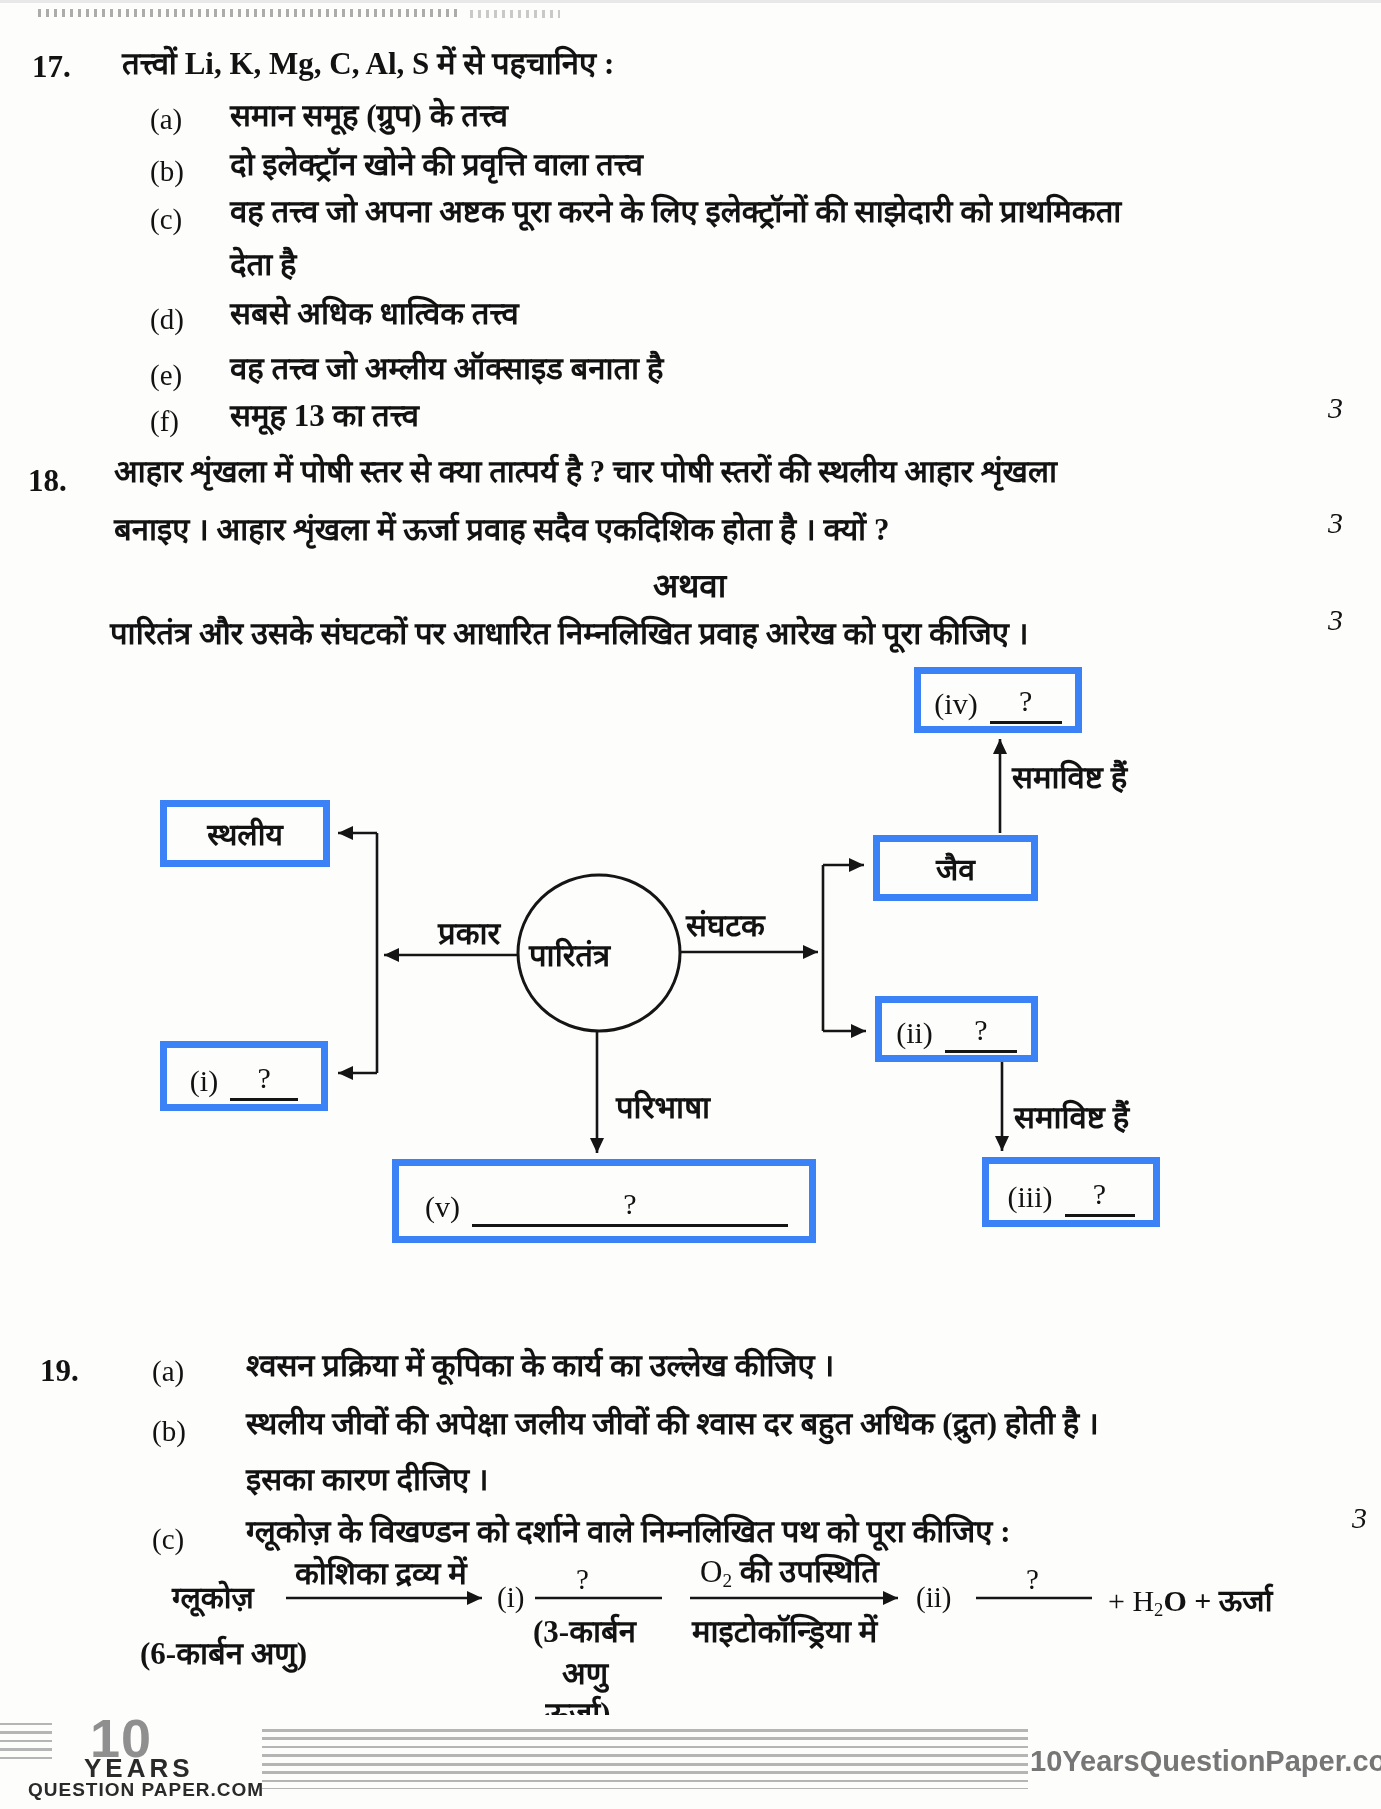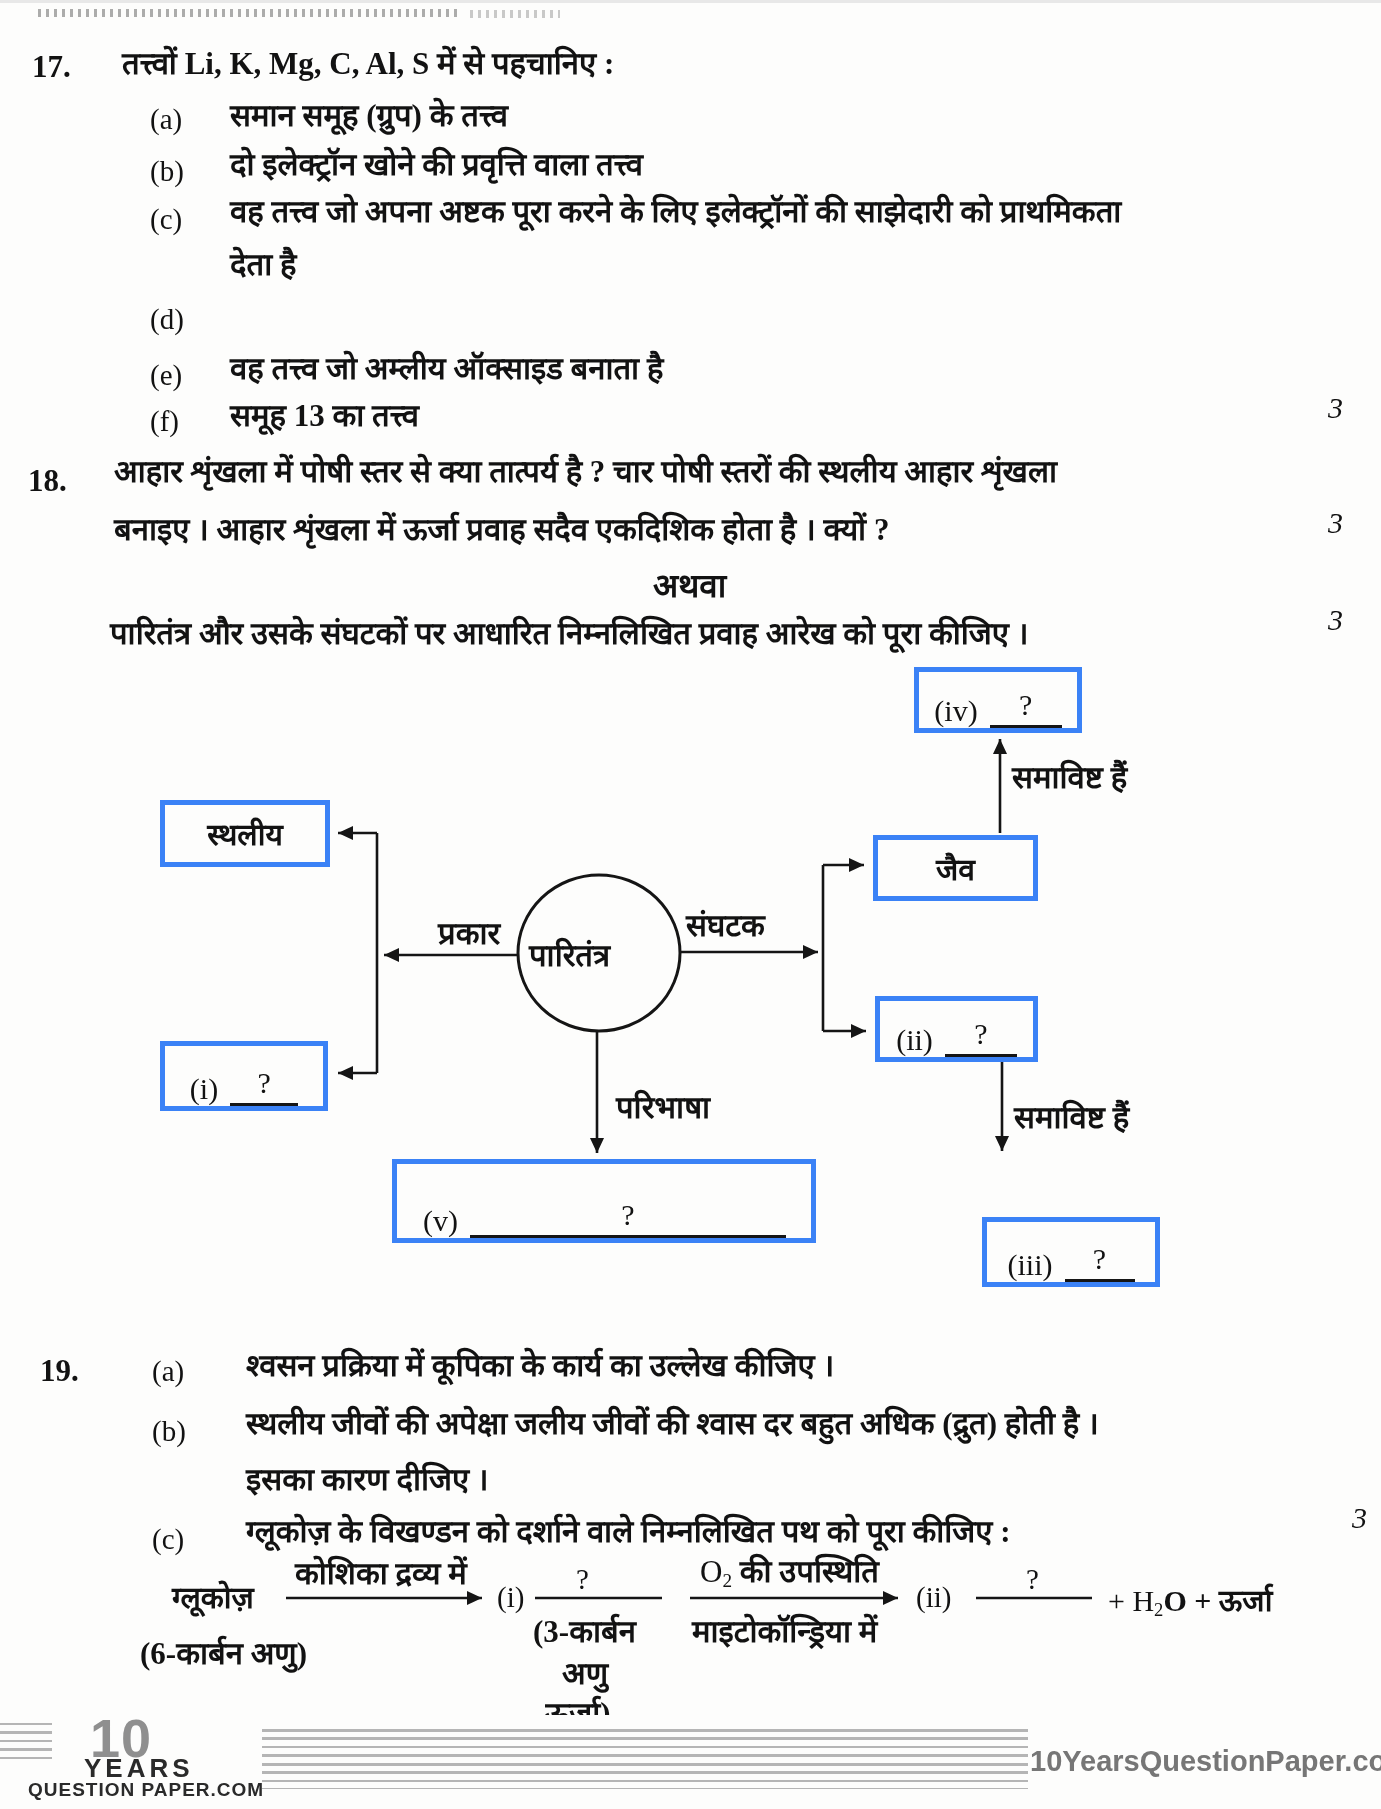--- a/index.html
+++ b/index.html
@@ -19,23 +19,23 @@
   .ltr{font-size:29px;font-weight:400;}
   .marks{font-style:italic;font-size:30px;font-weight:400;}
   .smudge{
     height:8px;
     background:repeating-linear-gradient(90deg,#6a6a6a 0 3px,transparent 3px 8px);
     opacity:.55;filter:blur(.4px);
   }
   
   .dbox{
     position:absolute;
-    border:5px solid #3b82f6;
+    border:7px solid #3b82f6;
     background:#fdfdfc;
-    display:flex;align-items:flex-end;justify-content:center;
+    display:flex;align-items:center;justify-content:center;
     box-sizing:border-box;
     font-size:30px;
   }
   .dbox .lbl-hi{font-weight:700;align-self:center;}
   .dbox .roman{font-weight:400;margin-right:12px;}
   .blank{
     display:inline-block;
     border-bottom:3px solid #151515;
     text-align:center;
     padding:0 8px 3px 8px;
@@ -80,20 +80,21 @@
   <div class="abs hi" style="left:230px;top:94px;">समान समूह (ग्रुप) के तत्त्व</div>
 
   <div class="abs ltr" style="left:150px;top:152px;">(b)</div>
   <div class="abs hi" style="left:230px;top:143px;">दो इलेक्ट्रॉन खोने की प्रवृत्ति वाला तत्त्व</div>
 
   <div class="abs ltr" style="left:150px;top:200px;">(c)</div>
   <div class="abs hi" style="left:230px;top:190px;">वह तत्त्व जो अपना अष्टक पूरा करने के लिए इलेक्ट्रॉनों की साझेदारी को प्राथमिकता</div>
   <div class="abs hi" style="left:230px;top:243px;">देता है</div>
 
   <div class="abs ltr" style="left:150px;top:300px;">(d)</div>
+  <div class="abs hi" style="left:230px;top:292px;">सबसे अधिक धात्विक तत्त्व</div>
 
   <div class="abs ltr" style="left:150px;top:356px;">(e)</div>
   <div class="abs hi" style="left:230px;top:347px;">वह तत्त्व जो अम्लीय ऑक्साइड बनाता है</div>
 
   <div class="abs ltr" style="left:150px;top:402px;">(f)</div>
   <div class="abs hi" style="left:230px;top:394px;">समूह 13 का तत्त्व</div>
   <div class="abs marks" style="left:1328px;top:388px;">3</div>
 
   <div class="abs qnum" style="left:28px;top:460px;">18.</div>
   <div class="abs hi" style="left:114px;top:450px;">आहार शृंखला में पोषी स्तर से क्या तात्पर्य है ? चार पोषी स्तरों की स्थलीय आहार शृंखला</div>
@@ -154,21 +155,21 @@
 
   <div class="dbox" style="left:873px;top:832px;width:165px;height:66px;">
     <span class="lbl-hi">जैव</span>
   </div>
 
   <div class="dbox" style="left:875px;top:993px;width:163px;height:66px;padding-top:8px;">
     <span class="roman">(ii)</span>
     <span class="blank" style="min-width:56px;"><span>?</span></span>
   </div>
 
-  <div class="dbox" style="left:982px;top:1214px;width:178px;height:70px;padding-top:10px;">
+  <div class="dbox" style="left:982px;top:1154px;width:178px;height:70px;padding-top:10px;">
     <span class="roman">(iii)</span>
     <span class="blank" style="min-width:54px;"><span>?</span></span>
   </div>
 
   <div class="dbox" style="left:392px;top:1156px;width:424px;height:84px;padding-top:12px;justify-content:flex-start;padding-left:26px;">
     <span class="roman">(v)</span>
     <span class="blank" style="min-width:300px;"><span>?</span></span>
   </div>
 
   <div class="abs qnum" style="left:40px;top:1350px;">19.</div>

